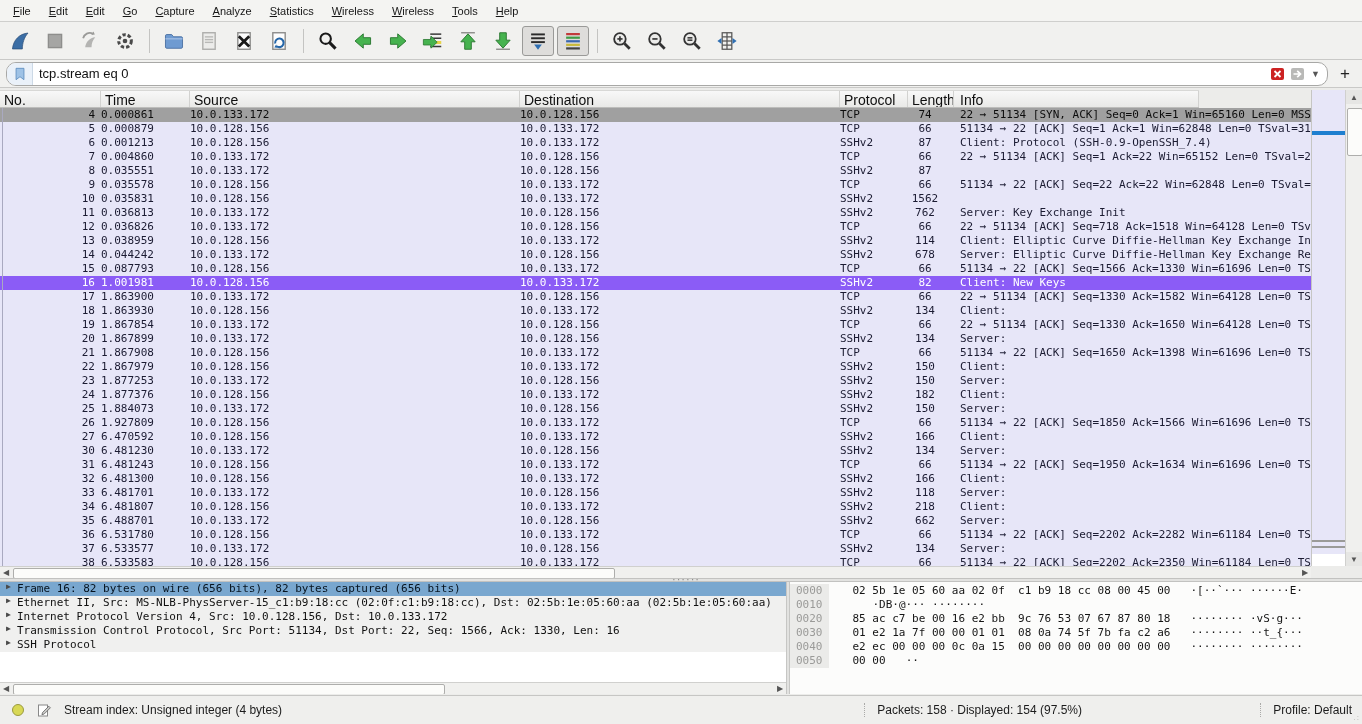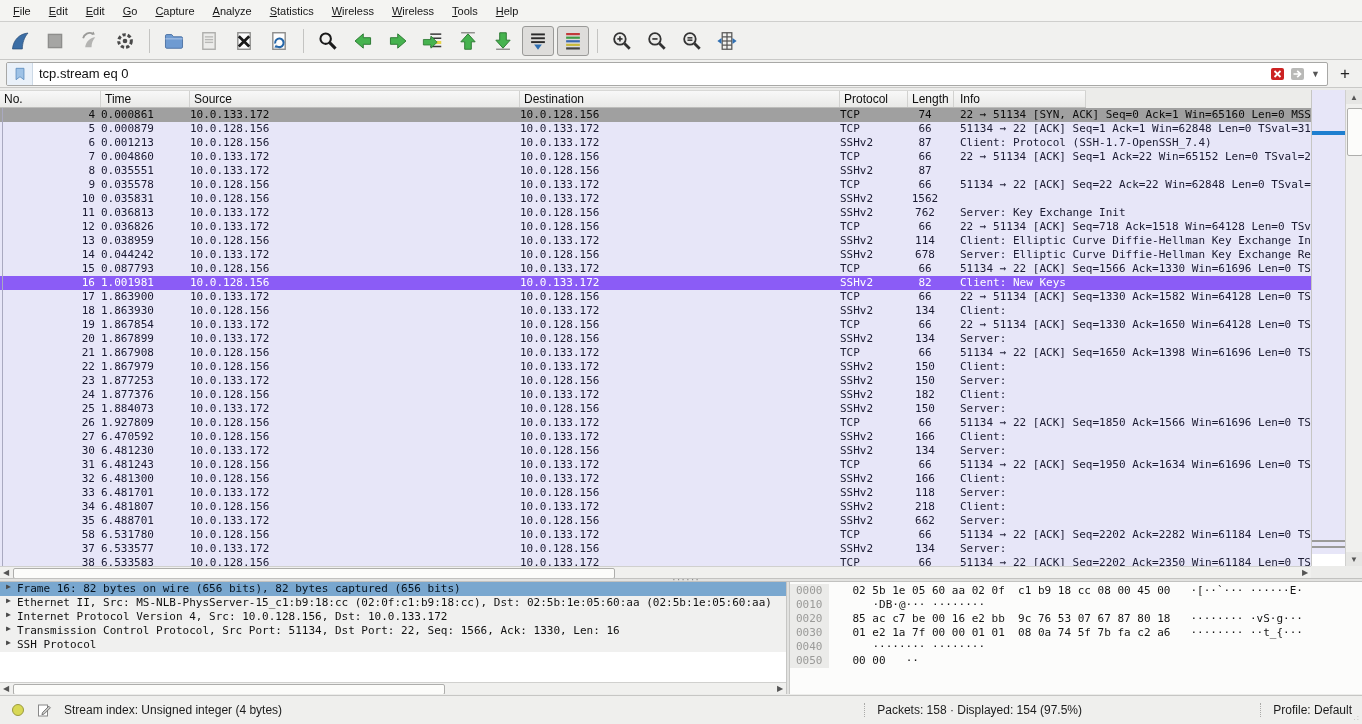--- a/index.html
+++ b/index.html
@@ -16,34 +16,34 @@
            border-bottom:1px solid #c9c9c7;display:flex;align-items:center;padding:0 4px;gap:3px;
            box-sizing:border-box}
   .tbtn{width:32px;height:30px;display:flex;align-items:center;justify-content:center;
         border:1px solid transparent;border-radius:3px;box-sizing:border-box}
   .tbtn.pressed{background:#dedddb;border:1px solid #9a9a98}
   .tsep{width:1px;height:24px;background:#c4c4c2;margin:0 5px}
   
   #filterbar{position:absolute;top:60px;left:0;width:100%;height:28px;background:#f1f1ef;
              border-bottom:1px solid #c9c9c7;display:flex;align-items:center;padding:0 6px;
              gap:6px;box-sizing:border-box}
-  .filter-box{flex:1;height:22px;background:#ffffff;border:1px solid #a8a8a6;border-radius:2px;
+  .filter-box{flex:1;height:22px;background:#ffffff;border:1px solid #a8a8a6;border-radius:10px;
               display:flex;align-items:center;overflow:hidden}
   .fbookmark{width:25px;height:100%;background:#eaf1f9;border-right:1px solid #ccd9e6;
              display:flex;align-items:center;justify-content:center}
   .finput{flex:1;border:none;outline:none;font:13px "Liberation Sans",sans-serif;
           padding:0 6px;color:#111;background:transparent}
   .fbtn{display:flex;align-items:center;justify-content:center;width:20px;height:18px}
   .fcaret{color:#555;font-size:9px;padding:0 7px 0 3px}
   .fplus{width:22px;height:22px;display:flex;align-items:center;justify-content:center;
          font-size:17px;color:#222}
   
-  #phead{position:absolute;top:90px;left:0;width:1086px;height:18px;
+  #phead{position:absolute;top:90px;left:0;width:1199px;height:18px;
          background:linear-gradient(#f8f8f8,#e9e9e7);border-bottom:1px solid #bdbdbb;
-         border-top:1px solid #d8d8d6;display:flex;font-size:12px;color:#0f0f0f;box-sizing:border-box}
+         border-top:1px solid #d8d8d6;display:flex;font-size:14px;color:#0f0f0f;box-sizing:border-box}
   .phc{border-right:1px solid #d2d2d0;box-sizing:border-box;padding:1px 0 0 4px;
        white-space:nowrap;overflow:hidden}
   .w-no{width:101px}.w-time{width:89px}.w-src{width:330px}.w-dst{width:320px}
   .w-proto{width:68px}.w-len{width:46px}.w-info{flex:1;padding-left:6px}
   #pbody{position:absolute;top:108px;left:0;width:1311px;height:458px;overflow:hidden;
          background:#ffffff}
   #pbody::before{content:"";position:absolute;left:2px;top:0;height:462px;width:1px;
                  background:#a9a9c0;z-index:3}
   .prow{display:flex;height:14px;line-height:14px;font:11px "DejaVu Sans Mono",monospace;
         background:#e7e6f8;color:#1b1b32;white-space:pre;overflow:hidden}
@@ -308,21 +308,21 @@
   <div class="phc w-time">Time</div>
   <div class="phc w-src">Source</div>
   <div class="phc w-dst">Destination</div>
   <div class="phc w-proto">Protocol</div>
   <div class="phc w-len">Length</div>
   <div class="phc w-info">Info</div>
 </div>
 <div id="pbody">
     <div class="prow gray"><span class="pc pc-no">4</span><span class="pc pc-time">0.000861</span><span class="pc pc-source">10.0.133.172</span><span class="pc pc-destination">10.0.128.156</span><span class="pc pc-protocol">TCP</span><span class="pc pc-length">74</span><span class="pc pc-info">22 → 51134 [SYN, ACK] Seq=0 Ack=1 Win=65160 Len=0 MSS=1460 SACK_PERM=1</span></div>
     <div class="prow"><span class="pc pc-no">5</span><span class="pc pc-time">0.000879</span><span class="pc pc-source">10.0.128.156</span><span class="pc pc-destination">10.0.133.172</span><span class="pc pc-protocol">TCP</span><span class="pc pc-length">66</span><span class="pc pc-info">51134 → 22 [ACK] Seq=1 Ack=1 Win=62848 Len=0 TSval=3133240746</span></div>
-    <div class="prow"><span class="pc pc-no">6</span><span class="pc pc-time">0.001213</span><span class="pc pc-source">10.0.128.156</span><span class="pc pc-destination">10.0.133.172</span><span class="pc pc-protocol">SSHv2</span><span class="pc pc-length">87</span><span class="pc pc-info">Client: Protocol (SSH-1.7-OpenSSH_7.4)</span></div>
+    <div class="prow"><span class="pc pc-no">6</span><span class="pc pc-time">0.001213</span><span class="pc pc-source">10.0.128.156</span><span class="pc pc-destination">10.0.133.172</span><span class="pc pc-protocol">SSHv2</span><span class="pc pc-length">87</span><span class="pc pc-info">Client: Protocol (SSH-0.9-OpenSSH_7.4)</span></div>
     <div class="prow"><span class="pc pc-no">7</span><span class="pc pc-time">0.004860</span><span class="pc pc-source">10.0.133.172</span><span class="pc pc-destination">10.0.128.156</span><span class="pc pc-protocol">TCP</span><span class="pc pc-length">66</span><span class="pc pc-info">22 → 51134 [ACK] Seq=1 Ack=22 Win=65152 Len=0 TSval=2097240540</span></div>
     <div class="prow"><span class="pc pc-no">8</span><span class="pc pc-time">0.035551</span><span class="pc pc-source">10.0.133.172</span><span class="pc pc-destination">10.0.128.156</span><span class="pc pc-protocol">SSHv2</span><span class="pc pc-length">87</span></div>
     <div class="prow"><span class="pc pc-no">9</span><span class="pc pc-time">0.035578</span><span class="pc pc-source">10.0.128.156</span><span class="pc pc-destination">10.0.133.172</span><span class="pc pc-protocol">TCP</span><span class="pc pc-length">66</span><span class="pc pc-info">51134 → 22 [ACK] Seq=22 Ack=22 Win=62848 Len=0 TSval=3133240781</span></div>
     <div class="prow"><span class="pc pc-no">10</span><span class="pc pc-time">0.035831</span><span class="pc pc-source">10.0.128.156</span><span class="pc pc-destination">10.0.133.172</span><span class="pc pc-protocol">SSHv2</span><span class="pc pc-length">1562</span></div>
     <div class="prow"><span class="pc pc-no">11</span><span class="pc pc-time">0.036813</span><span class="pc pc-source">10.0.133.172</span><span class="pc pc-destination">10.0.128.156</span><span class="pc pc-protocol">SSHv2</span><span class="pc pc-length">762</span><span class="pc pc-info">Server: Key Exchange Init</span></div>
     <div class="prow"><span class="pc pc-no">12</span><span class="pc pc-time">0.036826</span><span class="pc pc-source">10.0.133.172</span><span class="pc pc-destination">10.0.128.156</span><span class="pc pc-protocol">TCP</span><span class="pc pc-length">66</span><span class="pc pc-info">22 → 51134 [ACK] Seq=718 Ack=1518 Win=64128 Len=0 TSval=209724</span></div>
     <div class="prow"><span class="pc pc-no">13</span><span class="pc pc-time">0.038959</span><span class="pc pc-source">10.0.128.156</span><span class="pc pc-destination">10.0.133.172</span><span class="pc pc-protocol">SSHv2</span><span class="pc pc-length">114</span><span class="pc pc-info">Client: Elliptic Curve Diffie-Hellman Key Exchange Init</span></div>
     <div class="prow"><span class="pc pc-no">14</span><span class="pc pc-time">0.044242</span><span class="pc pc-source">10.0.133.172</span><span class="pc pc-destination">10.0.128.156</span><span class="pc pc-protocol">SSHv2</span><span class="pc pc-length">678</span><span class="pc pc-info">Server: Elliptic Curve Diffie-Hellman Key Exchange Reply</span></div>
     <div class="prow"><span class="pc pc-no">15</span><span class="pc pc-time">0.087793</span><span class="pc pc-source">10.0.128.156</span><span class="pc pc-destination">10.0.133.172</span><span class="pc pc-protocol">TCP</span><span class="pc pc-length">66</span><span class="pc pc-info">51134 → 22 [ACK] Seq=1566 Ack=1330 Win=61696 Len=0 TSval=313324</span></div>
     <div class="prow selected"><span class="pc pc-no">16</span><span class="pc pc-time">1.001981</span><span class="pc pc-source">10.0.128.156</span><span class="pc pc-destination">10.0.133.172</span><span class="pc pc-protocol">SSHv2</span><span class="pc pc-length">82</span><span class="pc pc-info">Client: New Keys</span></div>
@@ -336,21 +336,21 @@
     <div class="prow"><span class="pc pc-no">24</span><span class="pc pc-time">1.877376</span><span class="pc pc-source">10.0.128.156</span><span class="pc pc-destination">10.0.133.172</span><span class="pc pc-protocol">SSHv2</span><span class="pc pc-length">182</span><span class="pc pc-info">Client:</span></div>
     <div class="prow"><span class="pc pc-no">25</span><span class="pc pc-time">1.884073</span><span class="pc pc-source">10.0.133.172</span><span class="pc pc-destination">10.0.128.156</span><span class="pc pc-protocol">SSHv2</span><span class="pc pc-length">150</span><span class="pc pc-info">Server:</span></div>
     <div class="prow"><span class="pc pc-no">26</span><span class="pc pc-time">1.927809</span><span class="pc pc-source">10.0.128.156</span><span class="pc pc-destination">10.0.133.172</span><span class="pc pc-protocol">TCP</span><span class="pc pc-length">66</span><span class="pc pc-info">51134 → 22 [ACK] Seq=1850 Ack=1566 Win=61696 Len=0 TSval=313324</span></div>
     <div class="prow"><span class="pc pc-no">27</span><span class="pc pc-time">6.470592</span><span class="pc pc-source">10.0.128.156</span><span class="pc pc-destination">10.0.133.172</span><span class="pc pc-protocol">SSHv2</span><span class="pc pc-length">166</span><span class="pc pc-info">Client:</span></div>
     <div class="prow"><span class="pc pc-no">30</span><span class="pc pc-time">6.481230</span><span class="pc pc-source">10.0.133.172</span><span class="pc pc-destination">10.0.128.156</span><span class="pc pc-protocol">SSHv2</span><span class="pc pc-length">134</span><span class="pc pc-info">Server:</span></div>
     <div class="prow"><span class="pc pc-no">31</span><span class="pc pc-time">6.481243</span><span class="pc pc-source">10.0.128.156</span><span class="pc pc-destination">10.0.133.172</span><span class="pc pc-protocol">TCP</span><span class="pc pc-length">66</span><span class="pc pc-info">51134 → 22 [ACK] Seq=1950 Ack=1634 Win=61696 Len=0 TSval=313324</span></div>
     <div class="prow"><span class="pc pc-no">32</span><span class="pc pc-time">6.481300</span><span class="pc pc-source">10.0.128.156</span><span class="pc pc-destination">10.0.133.172</span><span class="pc pc-protocol">SSHv2</span><span class="pc pc-length">166</span><span class="pc pc-info">Client:</span></div>
     <div class="prow"><span class="pc pc-no">33</span><span class="pc pc-time">6.481701</span><span class="pc pc-source">10.0.133.172</span><span class="pc pc-destination">10.0.128.156</span><span class="pc pc-protocol">SSHv2</span><span class="pc pc-length">118</span><span class="pc pc-info">Server:</span></div>
     <div class="prow"><span class="pc pc-no">34</span><span class="pc pc-time">6.481807</span><span class="pc pc-source">10.0.128.156</span><span class="pc pc-destination">10.0.133.172</span><span class="pc pc-protocol">SSHv2</span><span class="pc pc-length">218</span><span class="pc pc-info">Client:</span></div>
     <div class="prow"><span class="pc pc-no">35</span><span class="pc pc-time">6.488701</span><span class="pc pc-source">10.0.133.172</span><span class="pc pc-destination">10.0.128.156</span><span class="pc pc-protocol">SSHv2</span><span class="pc pc-length">662</span><span class="pc pc-info">Server:</span></div>
-    <div class="prow"><span class="pc pc-no">58</span><span class="pc pc-time">6.531780</span><span class="pc pc-source">10.0.128.156</span><span class="pc pc-destination">10.0.133.172</span><span class="pc pc-protocol">TCP</span><span class="pc pc-length">66</span><span class="pc pc-info">51134 → 22 [ACK] Seq=2202 Ack=2282 Win=61184 Len=0 TSval=313324</span></div>
+    <div class="prow"><span class="pc pc-no">36</span><span class="pc pc-time">6.531780</span><span class="pc pc-source">10.0.128.156</span><span class="pc pc-destination">10.0.133.172</span><span class="pc pc-protocol">TCP</span><span class="pc pc-length">66</span><span class="pc pc-info">51134 → 22 [ACK] Seq=2202 Ack=2282 Win=61184 Len=0 TSval=313324</span></div>
     <div class="prow"><span class="pc pc-no">37</span><span class="pc pc-time">6.533577</span><span class="pc pc-source">10.0.133.172</span><span class="pc pc-destination">10.0.128.156</span><span class="pc pc-protocol">SSHv2</span><span class="pc pc-length">134</span><span class="pc pc-info">Server:</span></div>
     <div class="prow"><span class="pc pc-no">38</span><span class="pc pc-time">6.533583</span><span class="pc pc-source">10.0.128.156</span><span class="pc pc-destination">10.0.133.172</span><span class="pc pc-protocol">TCP</span><span class="pc pc-length">66</span><span class="pc pc-info">51134 → 22 [ACK] Seq=2202 Ack=2350 Win=61184 Len=0 TSval=313324</span></div>
   </div>
 
 <div id="minimap">
   <div class="mm-line" style="top:41px;height:4px;background:#1e7fd0"></div>
   <div class="mm-line" style="top:450px;height:2px;background:#9a9a98"></div>
   <div class="mm-line" style="top:456px;height:2px;background:#9a9a98"></div>
   <div class="mm-line" style="top:464px;height:12px;background:#ffffff"></div>
 </div>
@@ -382,21 +382,21 @@
     <div class="hbtn" style="right:0">▶</div>
   </div>
 </div>
 
 <div id="hex-pane">
   <div>
       <div class="hrow"><span class="hoff">0000</span><span class="hbytes">02 5b 1e 05 60 aa 02 0f  c1 b9 18 cc 08 00 45 00</span><span class="hascii">·[··`··· ······E·</span></div>
       <div class="hrow"><span class="hoff">0010</span><span class="hascii">·DB·@··· ········</span></div>
       <div class="hrow"><span class="hoff">0020</span><span class="hbytes">85 ac c7 be 00 16 e2 bb  9c 76 53 07 67 87 80 18</span><span class="hascii">········ ·vS·g···</span></div>
       <div class="hrow"><span class="hoff">0030</span><span class="hbytes">01 e2 1a 7f 00 00 01 01  08 0a 74 5f 7b fa c2 a6</span><span class="hascii">········ ··t_{···</span></div>
-      <div class="hrow"><span class="hoff">0040</span><span class="hascii">········ ········</span></div>
+      <div class="hrow"><span class="hoff">0040</span><span class="hbytes">e2 ec 00 00 00 0c 0a 15  00 00 00 00 00 00 00 00</span><span class="hascii">········ ········</span></div>
       <div class="hrow"><span class="hoff">0050</span><span class="hbytes">00 00</span><span class="hascii">··</span></div>
     </div>
 </div>
 
 <div id="statusbar">
   <div class="sb-icon" style="left:10px"><svg width="16" height="16" viewBox="0 0 16 16">
         <circle cx="8" cy="8" r="5.5" fill="#d8d855" stroke="#9a9a40"></circle>
       </svg></div>
   <div class="sb-icon" style="left:36px"><svg width="16" height="16" viewBox="0 0 16 16">
         <rect x="2.5" y="3" width="9" height="11" fill="#ffffff" stroke="#888888"></rect>

